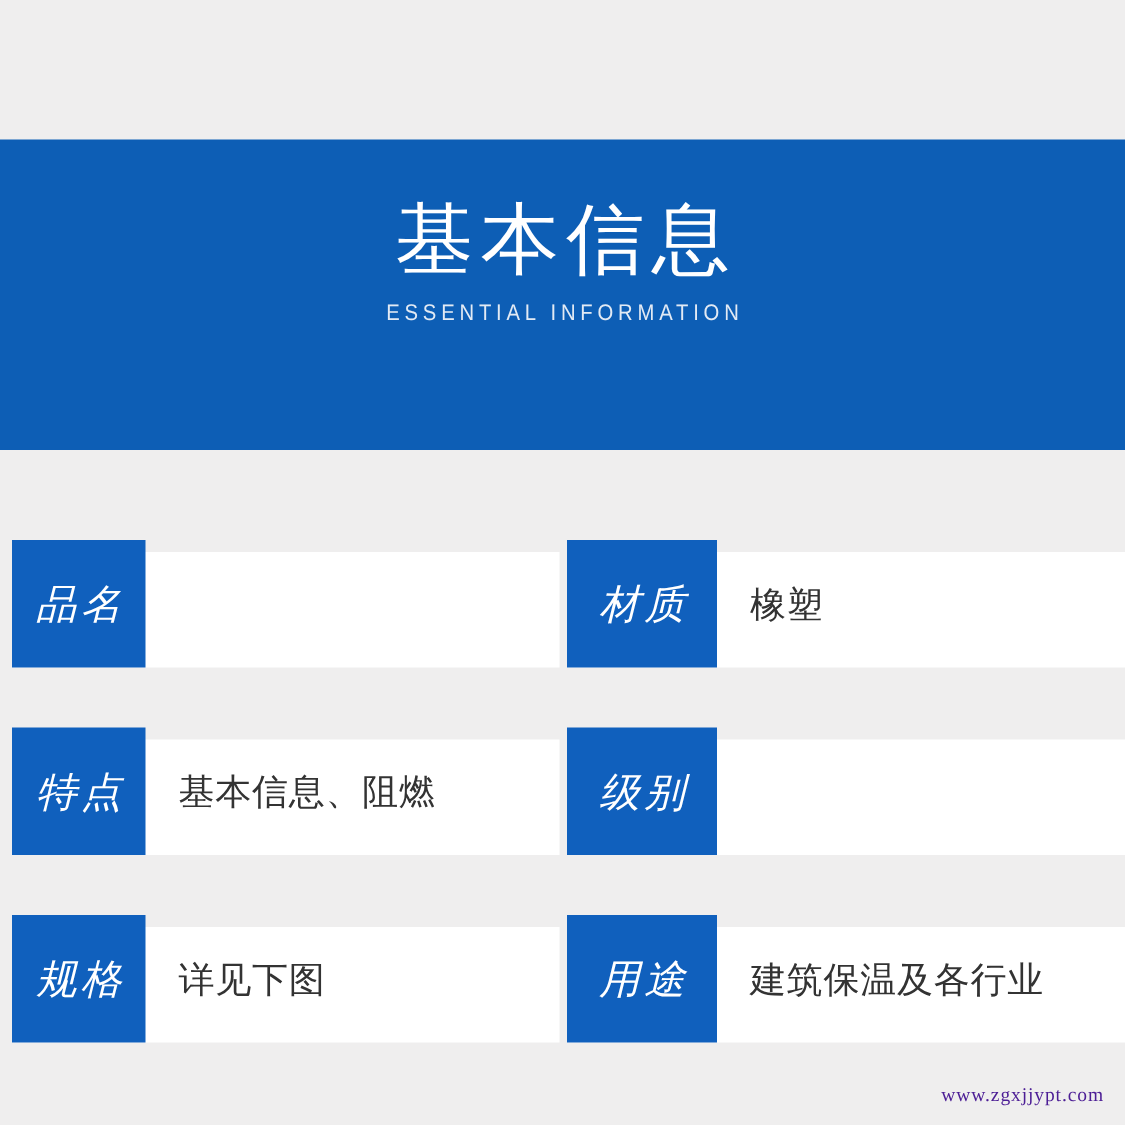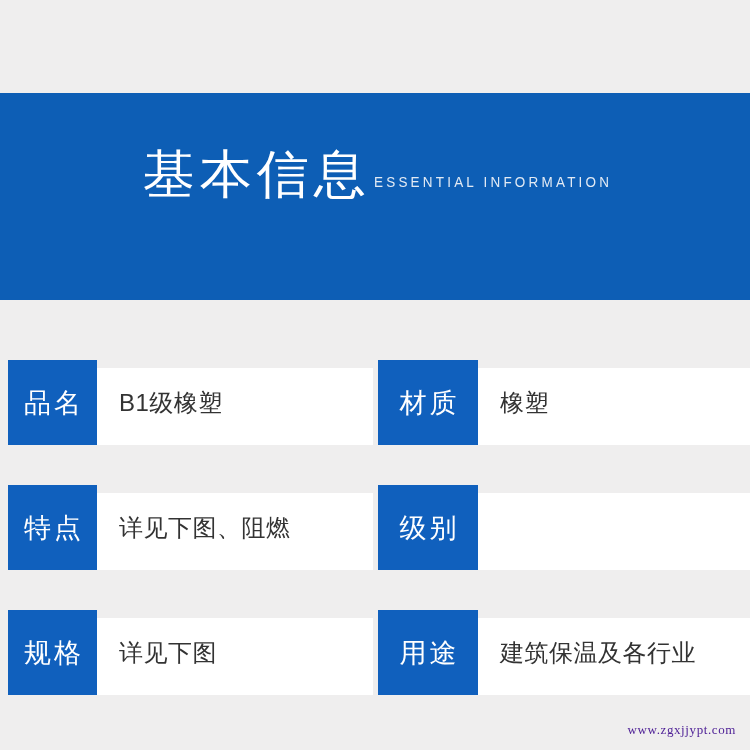--- a/index.html
+++ b/index.html
@@ -23,21 +23,21 @@
 
   
   .banner {
     position: absolute;
     left: 0;
     top: 93px;
     width: 750px;
     height: 207px;
     background: #0d5eb5;
     display: flex;
-    flex-direction: row;
+    flex-direction: column;
     align-items: center;
     justify-content: center;
     box-sizing: border-box;
     padding-bottom: 44px;
   }
   .banner-title {
     color: #ffffff;
     font-size: 52px;
     line-height: 1.05;
     letter-spacing: 5px;
@@ -93,20 +93,21 @@
     align-items: center;
   }
   .cell-label {
     background: #1060bd;
     color: #ffffff;
     font-size: 27px;
     letter-spacing: 3px;
     text-indent: 3px;
     justify-content: center;
     z-index: 2;
+    font-style: italic;
   }
   .cell-value {
     color: #333333;
     font-size: 24px;
     letter-spacing: 0.5px;
     padding-left: 22px;
     box-sizing: border-box;
     z-index: 1;
   }
 
@@ -138,30 +139,29 @@
     <div class="banner-title">基本信息</div>
     <div class="banner-subtitle">ESSENTIAL INFORMATION</div>
   </div>
 
   <div class="info-table">
 
     <div class="info-row">
       <div class="row-bg left"></div>
       <div class="row-bg right"></div>
       <div class="cell cell-label c1-label">品名</div>
-      <div class="cell cell-value c1-value">B1级橡塑</div>
       <div class="cell cell-label c2-label">材质</div>
       <div class="cell cell-value c2-value">橡塑</div>
     </div>
 
     <div class="info-row">
       <div class="row-bg left"></div>
       <div class="row-bg right"></div>
       <div class="cell cell-label c1-label">特点</div>
-      <div class="cell cell-value c1-value">详见下图、阻燃</div>
+      <div class="cell cell-value c1-value">基本信息、阻燃</div>
       <div class="cell cell-label c2-label">级别</div>
     </div>
 
     <div class="info-row">
       <div class="row-bg left"></div>
       <div class="row-bg right"></div>
       <div class="cell cell-value c1-value">详见下图</div>
       <div class="cell cell-label c1-label">规格</div>
       <div class="cell cell-label c2-label">用途</div>
       <div class="cell cell-value c2-value">建筑保温及各行业</div>

